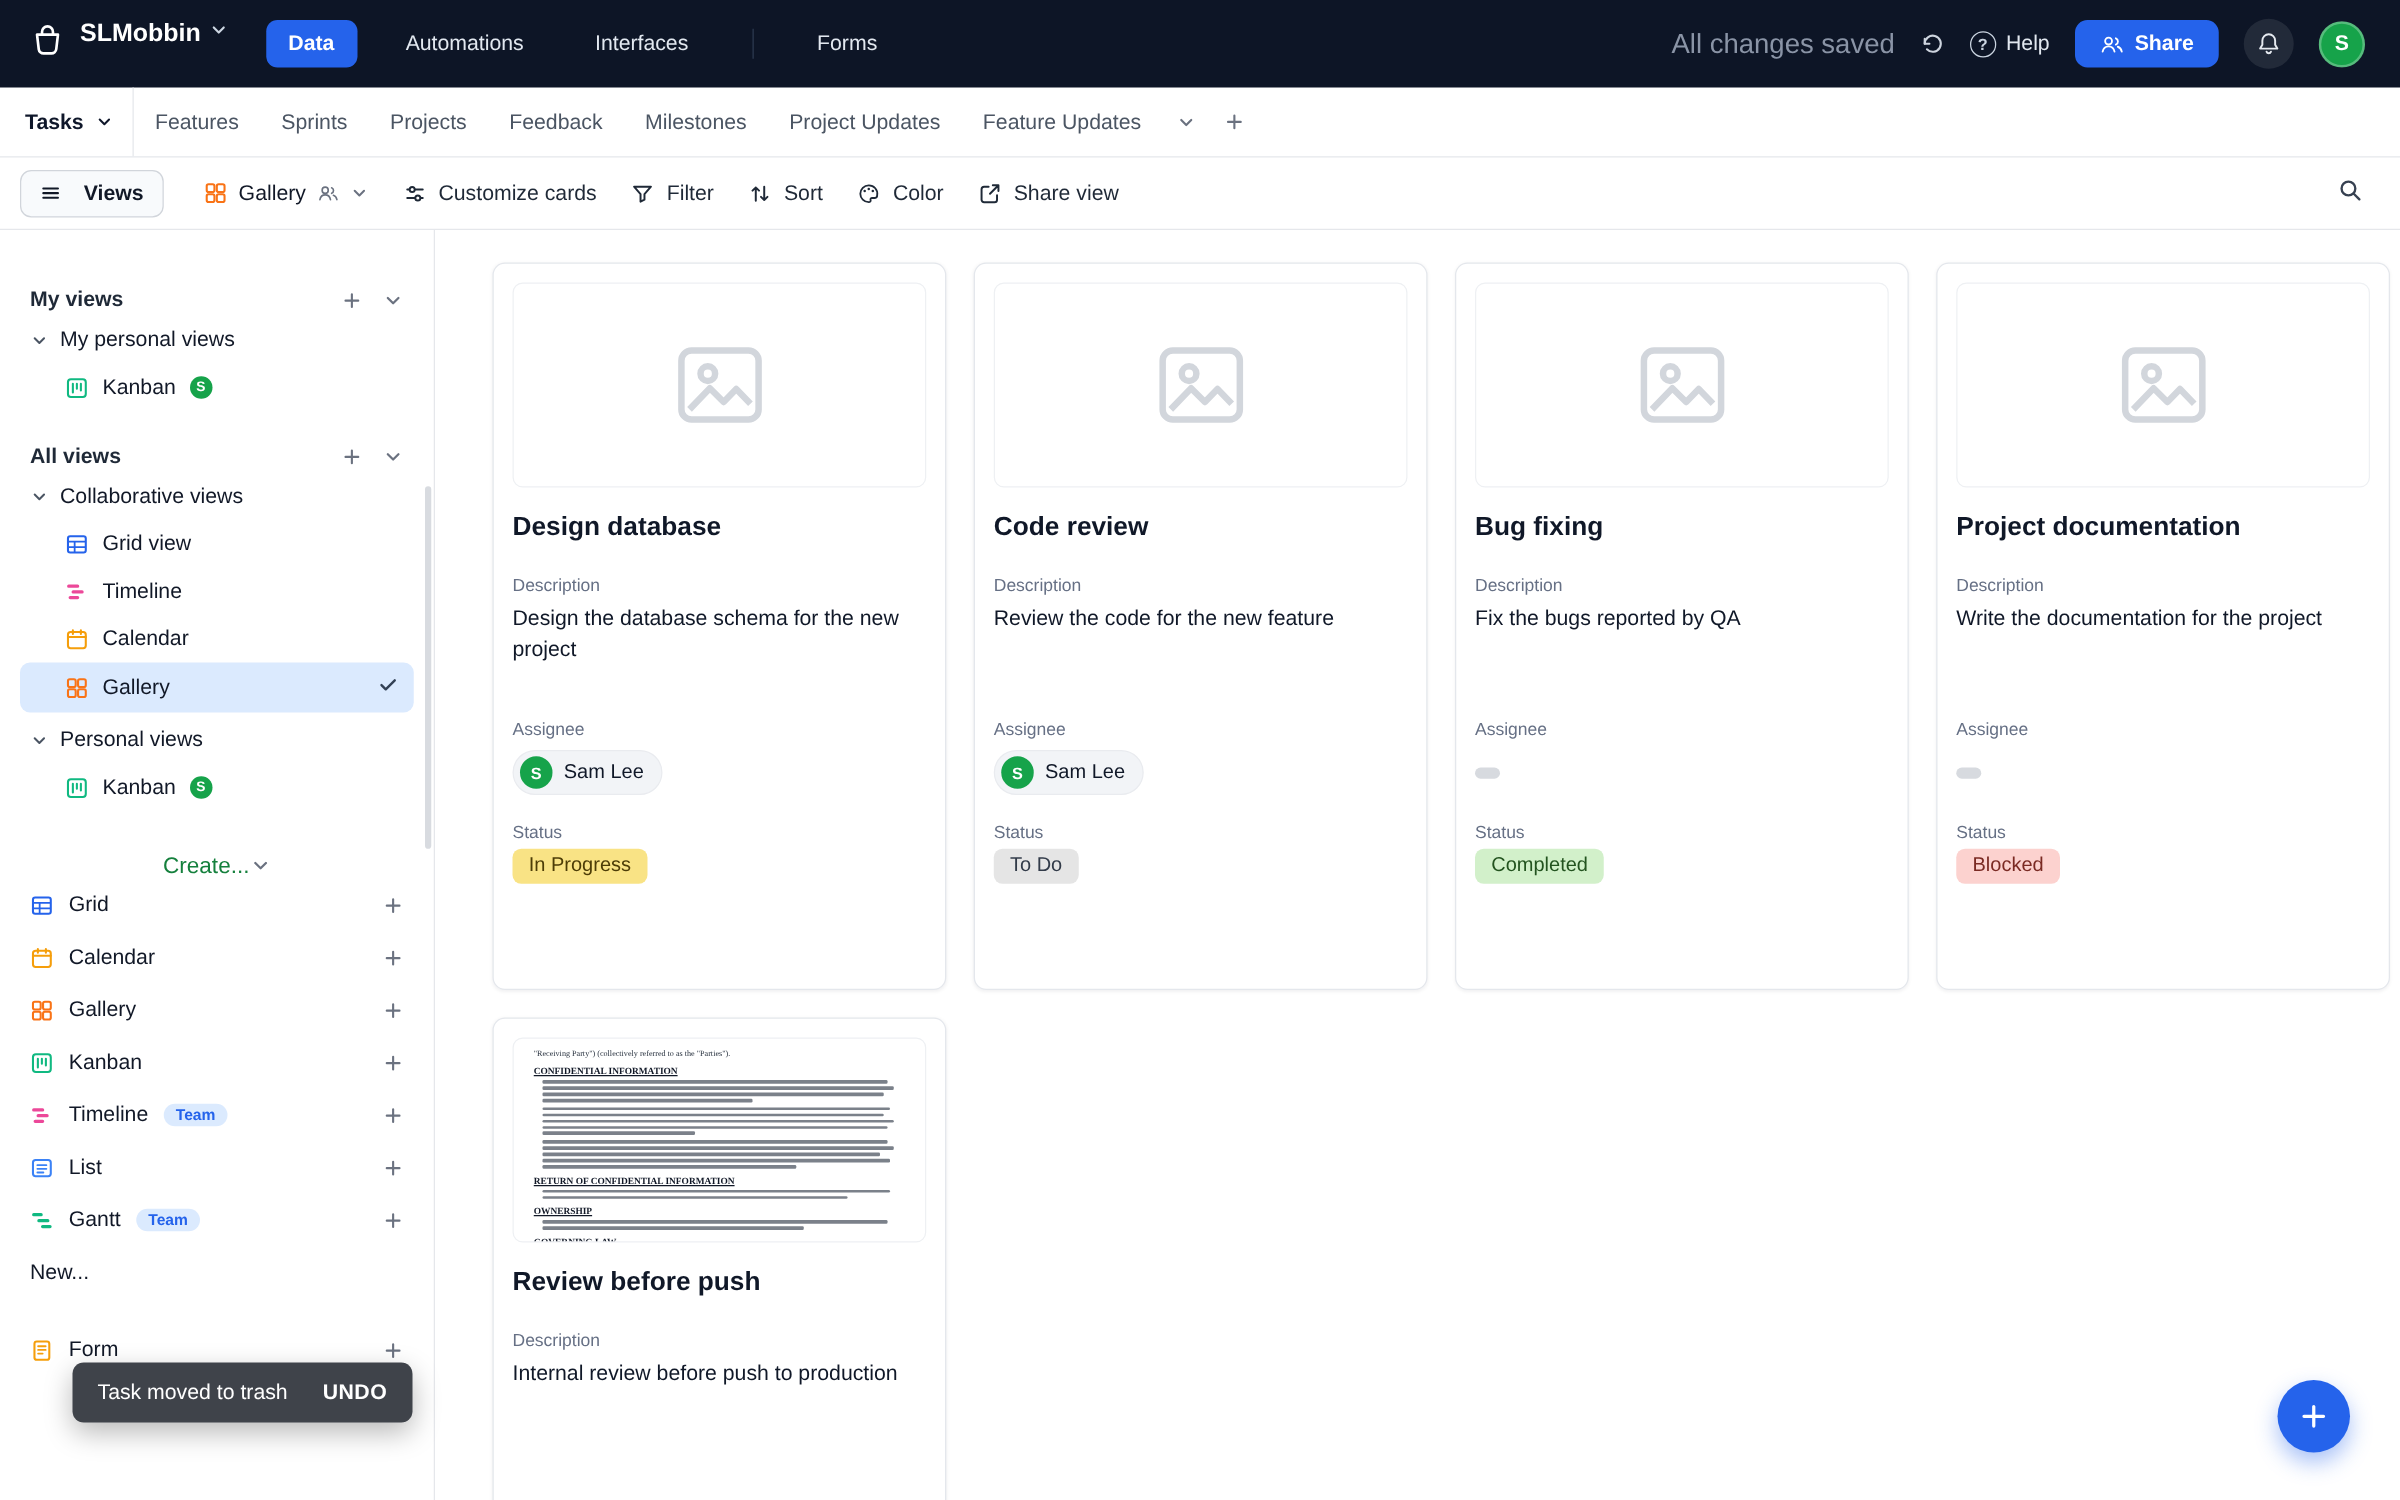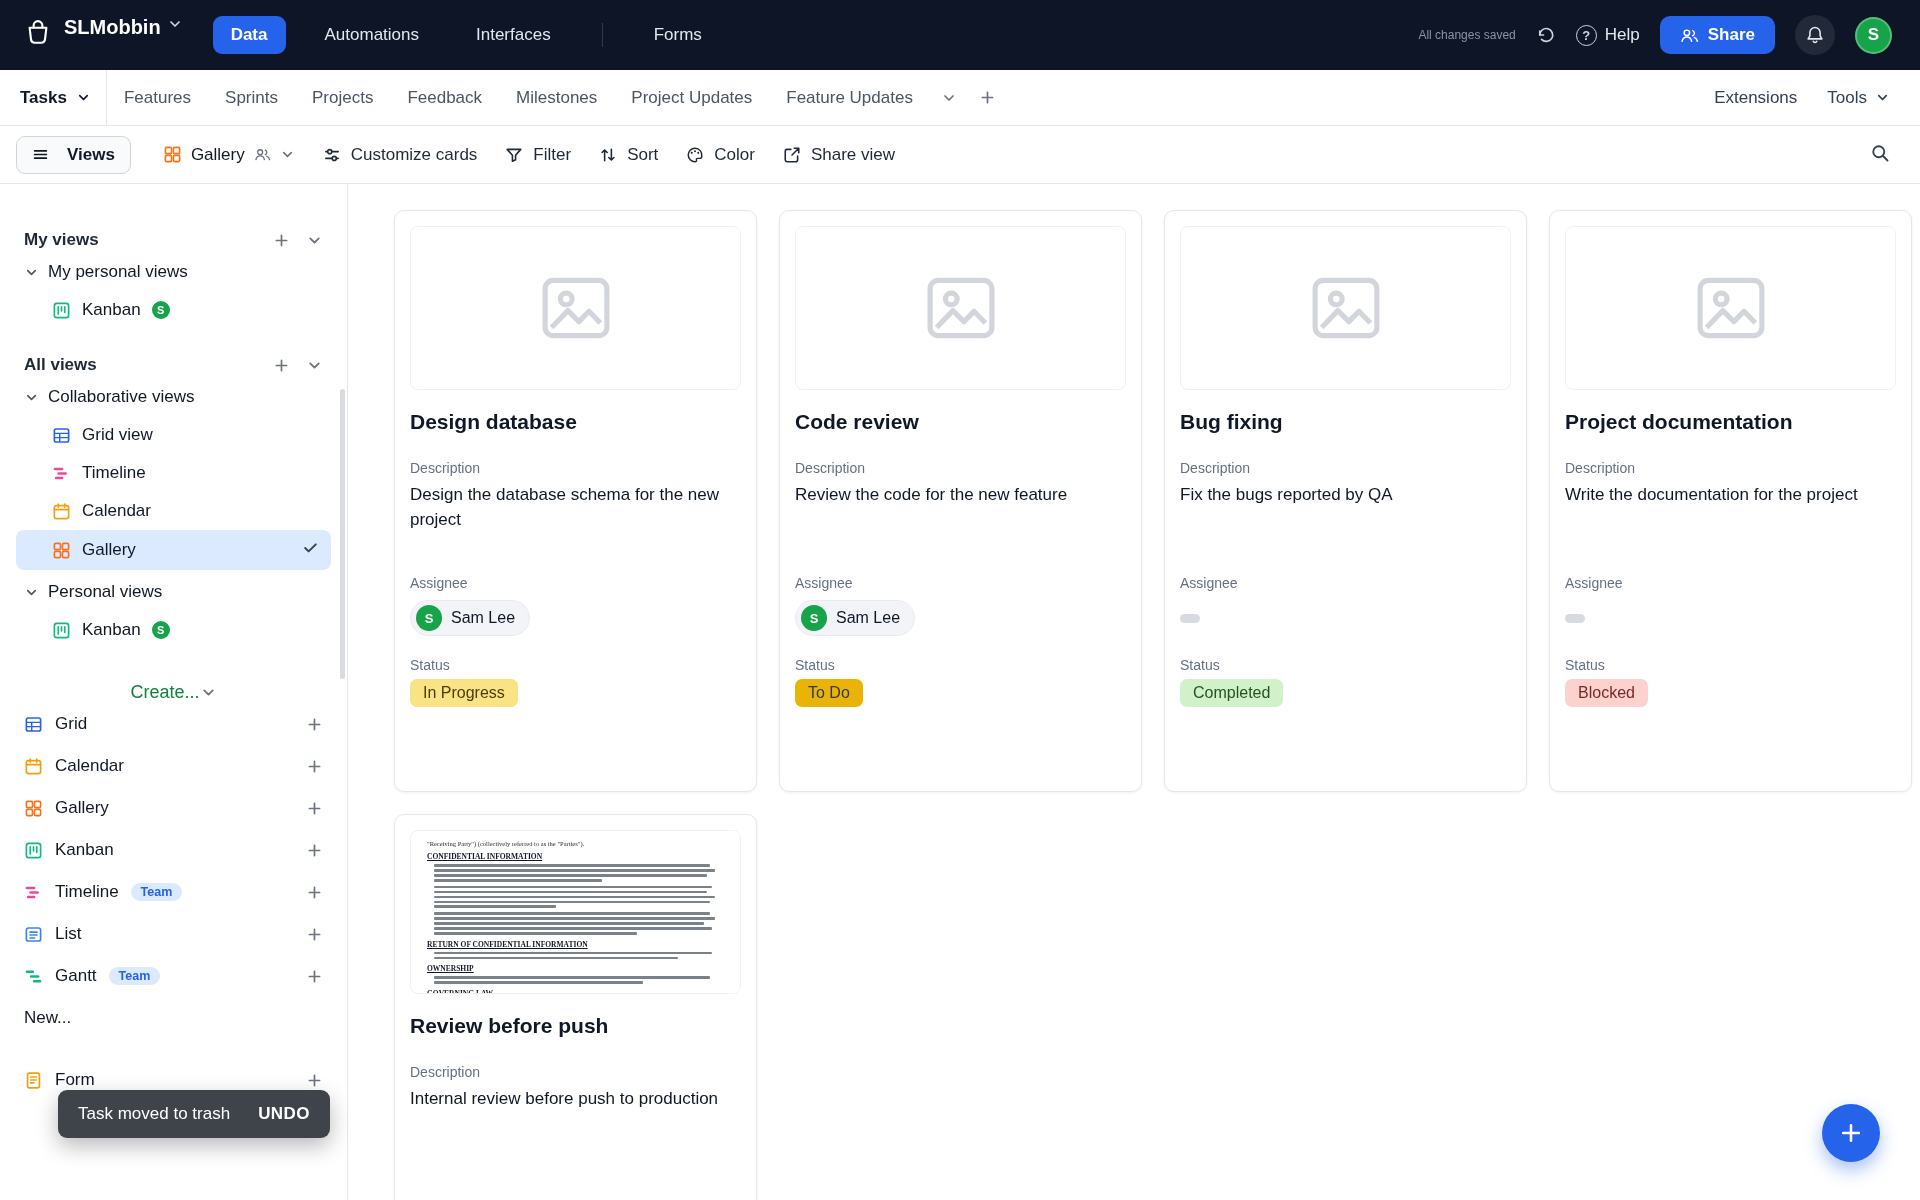--- a/index.html
+++ b/index.html
@@ -13,21 +13,21 @@
     padding:0 28px 0 20px;color:#fff}
   .tb-left{display:flex;align-items:flex-start}
   .logo{width:36px;height:36px;display:flex;align-items:center;justify-content:center;color:#fff;cursor:pointer}
   .ws-name{font-size:20px;font-weight:700;margin-left:8px;cursor:pointer}
   .ws-chev{color:#cbd5e1;margin-left:6px}
   .top-nav{display:flex;align-items:center;gap:21px;margin-left:30px}
   .nav-item{font-size:17px;color:#e2e8f0;padding:9px 18px;border-radius:9px;cursor:pointer}
   .nav-item.active{background:#2563eb;color:#fff;font-weight:600}
   .nav-sep{width:1px;height:24px;background:#2d3a50;margin:0 12px}
   .tb-right{display:flex;align-items:center;gap:20px}
-  .saved{color:#8a94a6;font-size:12px}
+  .saved{color:#8a94a6;font-size:22px}
   .icon-btn{color:#cdd4de;cursor:pointer;display:flex;align-items:center}
   .help{display:flex;align-items:center;gap:8px;font-size:17px;color:#e2e8f0;cursor:pointer}
   .qmark{width:21px;height:21px;border:1.6px solid #cbd5e1;border-radius:50%;font-size:13px;font-weight:700;
     display:flex;align-items:center;justify-content:center;color:#cbd5e1}
   .share-btn{display:flex;align-items:center;gap:9px;background:#2563eb;color:#fff;font-size:17px;font-weight:600;
     border:none;border-radius:10px;padding:9px 20px;cursor:pointer}
   .bell-wrap{width:40px;height:40px;border-radius:50%;background:rgba(255,255,255,.09);display:flex;
     align-items:center;justify-content:center;color:#e6eaf0;cursor:pointer}
   .avatar{width:37px;height:37px;border-radius:50%;background:#16a34a;color:#fff;font-weight:700;font-size:17px;
     display:flex;align-items:center;justify-content:center;border:2px solid rgba(255,255,255,.28);cursor:pointer}
@@ -99,21 +99,21 @@
   .fdesc{font-size:17px;color:#101828;margin-top:7px;line-height:1.45;min-height:88px}
   .fassignee{height:42px;display:flex;align-items:center;margin-top:6px}
   .assignee-chip{display:inline-flex;align-items:center;gap:9px;background:#f2f4f7;border:1px solid #e9ebef;
     border-radius:999px;padding:4px 14px 4px 5px;font-size:16px;color:#101828}
   .chip-av{width:26px;height:26px;border-radius:50%;background:#16a34a;color:#fff;font-size:13px;font-weight:700;
     display:flex;align-items:center;justify-content:center}
   .empty-pill{width:20px;height:9px;border-radius:5px;background:#d7dadf}
   .fstatus{margin-top:6px}
   .badge{display:inline-block;border-radius:7px;padding:5px 13px;font-size:16px}
   .b-yellow{background:#f9e385;color:#4d3d07}
-  .b-gray{background:#eab308;color:#323b49}
+  .b-gray{background:#e5e5e5;color:#323b49}
   .b-green{background:#d2f0ca;color:#23531f}
   .b-red{background:#fcd2cf;color:#7a2a23}
 
   
   .doc{width:100%;height:100%;padding:9px 16px;font-family:"Liberation Serif",serif;overflow:hidden;text-align:left}
   .doc-intro{font-size:6.5px;color:#1f2937;margin-bottom:3px}
   .doc-h{font-size:7.5px;font-weight:700;text-decoration:underline;color:#111827;margin:5px 0 3px}
   .doc-p{margin:1px 0 4px 7px}
   .dl{height:2.6px;background:#646b76;border-radius:1px;margin:2.4px 0;opacity:.85}
 
@@ -305,29 +305,20 @@
     <span class="tab-extra">
         <svg class="ic" width="16" height="16">
           <use href="#i-chev"></use>
         </svg>
       </span>
     <span class="tab-extra">
         <svg class="ic" width="17" height="17">
           <use href="#i-plus"></use>
         </svg>
       </span>
-  </div>
-  <div class="tabs-right">
-    <span class="t-item">Extensions</span>
-    <span class="t-item">
-      <span>Tools</span>
-      <svg class="ic" width="15" height="15">
-          <use href="#i-chev"></use>
-        </svg>
-    </span>
   </div>
 </div>
 
 <div class="toolbar">
   <button class="views-btn">
     <svg class="ic" width="17" height="17">
         <use href="#i-menu"></use>
       </svg>
     <span>Views</span>
   </button>

